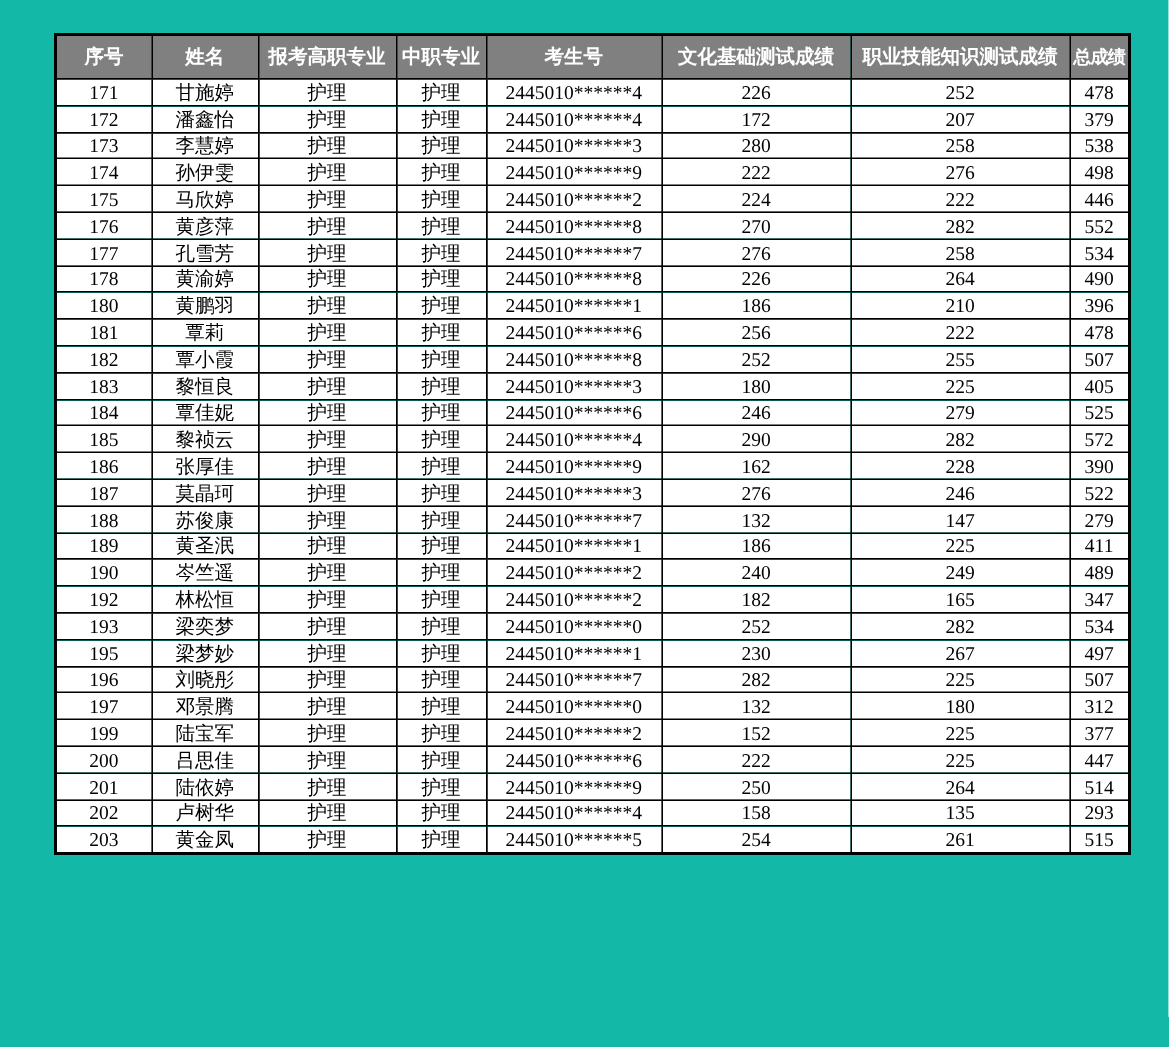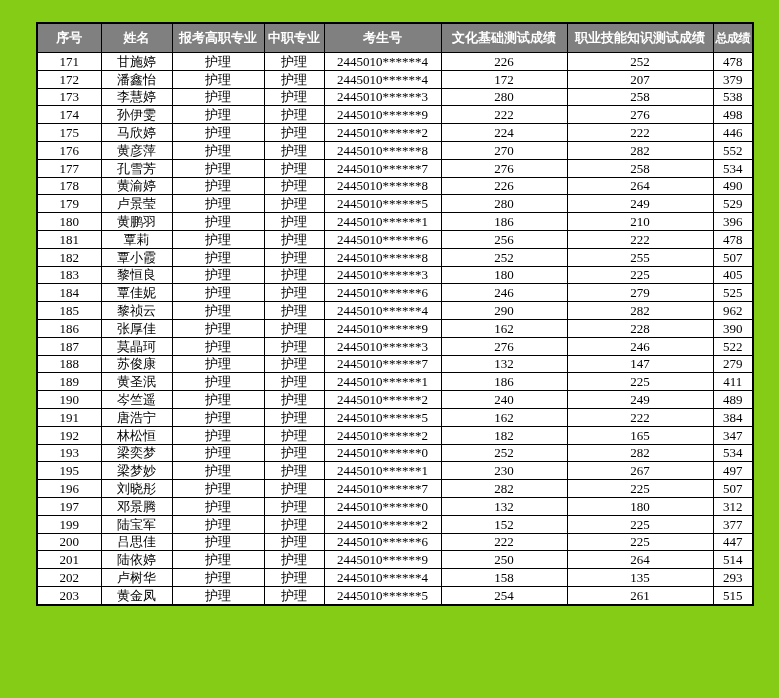--- a/index.html
+++ b/index.html
@@ -7,21 +7,21 @@
     padding: 0;
     background: #ffffff;
     width: 779px;
     height: 698px;
     font-family: "Liberation Serif", "DejaVu Serif", serif;
   }
   .page {
     position: relative;
     width: 779px;
     height: 698px;
-    background: #84cc16;
+    background: #14b8a6;
     overflow: hidden;
   }
   table.score-table {
     position: absolute;
     left: 36px;
     top: 22px;
     width: 716px;
     border-collapse: collapse;
     table-layout: fixed;
     border: 2px solid #000000;
@@ -162,30 +162,20 @@
           <td>178</td>
           <td>黄渝婷</td>
           <td>护理</td>
           <td>护理</td>
           <td>2445010******8</td>
           <td>226</td>
           <td>264</td>
           <td>490</td>
         </tr>
         <tr>
-          <td>179</td>
-          <td>卢景莹</td>
-          <td>护理</td>
-          <td>护理</td>
-          <td>2445010******5</td>
-          <td>280</td>
-          <td>249</td>
-          <td>529</td>
-        </tr>
-        <tr>
           <td>180</td>
           <td>黄鹏羽</td>
           <td>护理</td>
           <td>护理</td>
           <td>2445010******1</td>
           <td>186</td>
           <td>210</td>
           <td>396</td>
         </tr>
         <tr>
@@ -229,21 +219,21 @@
           <td>525</td>
         </tr>
         <tr>
           <td>185</td>
           <td>黎祯云</td>
           <td>护理</td>
           <td>护理</td>
           <td>2445010******4</td>
           <td>290</td>
           <td>282</td>
-          <td>962</td>
+          <td>572</td>
         </tr>
         <tr>
           <td>186</td>
           <td>张厚佳</td>
           <td>护理</td>
           <td>护理</td>
           <td>2445010******9</td>
           <td>162</td>
           <td>228</td>
           <td>390</td>
@@ -280,30 +270,20 @@
         </tr>
         <tr>
           <td>190</td>
           <td>岑竺遥</td>
           <td>护理</td>
           <td>护理</td>
           <td>2445010******2</td>
           <td>240</td>
           <td>249</td>
           <td>489</td>
-        </tr>
-        <tr>
-          <td>191</td>
-          <td>唐浩宁</td>
-          <td>护理</td>
-          <td>护理</td>
-          <td>2445010******5</td>
-          <td>162</td>
-          <td>222</td>
-          <td>384</td>
         </tr>
         <tr>
           <td>192</td>
           <td>林松恒</td>
           <td>护理</td>
           <td>护理</td>
           <td>2445010******2</td>
           <td>182</td>
           <td>165</td>
           <td>347</td>

